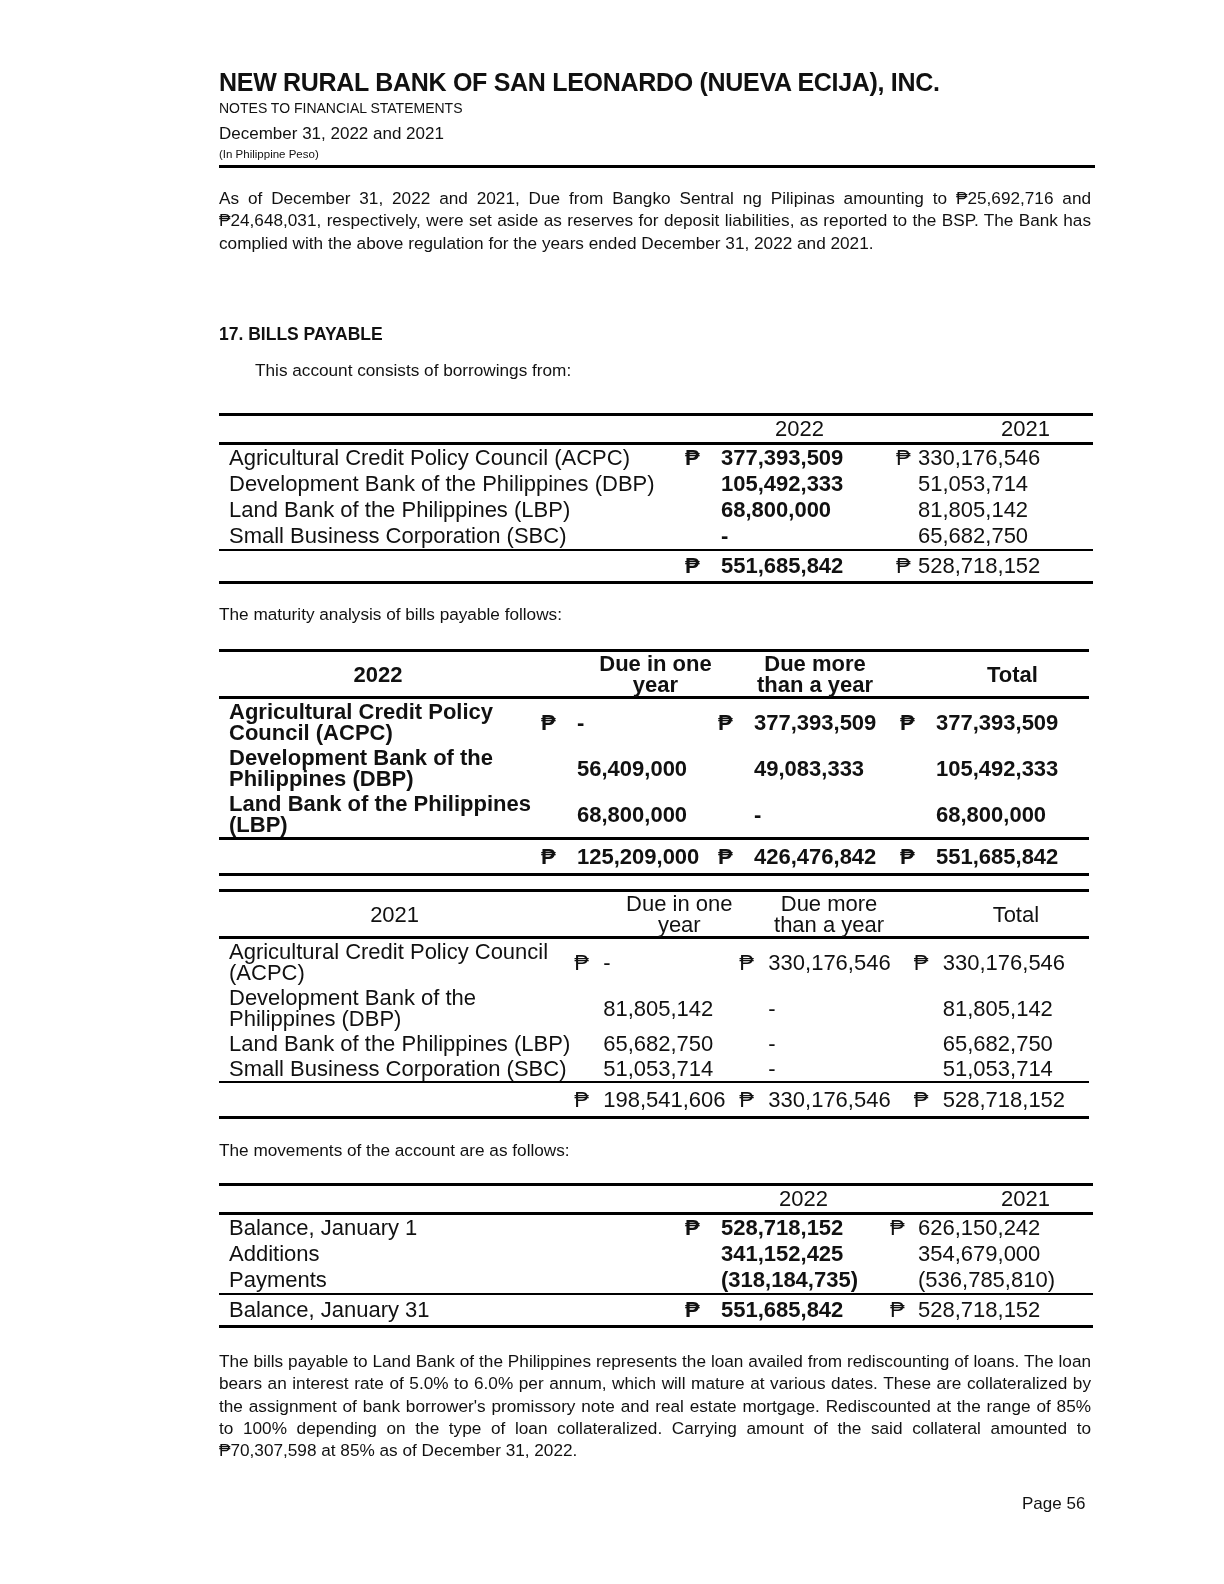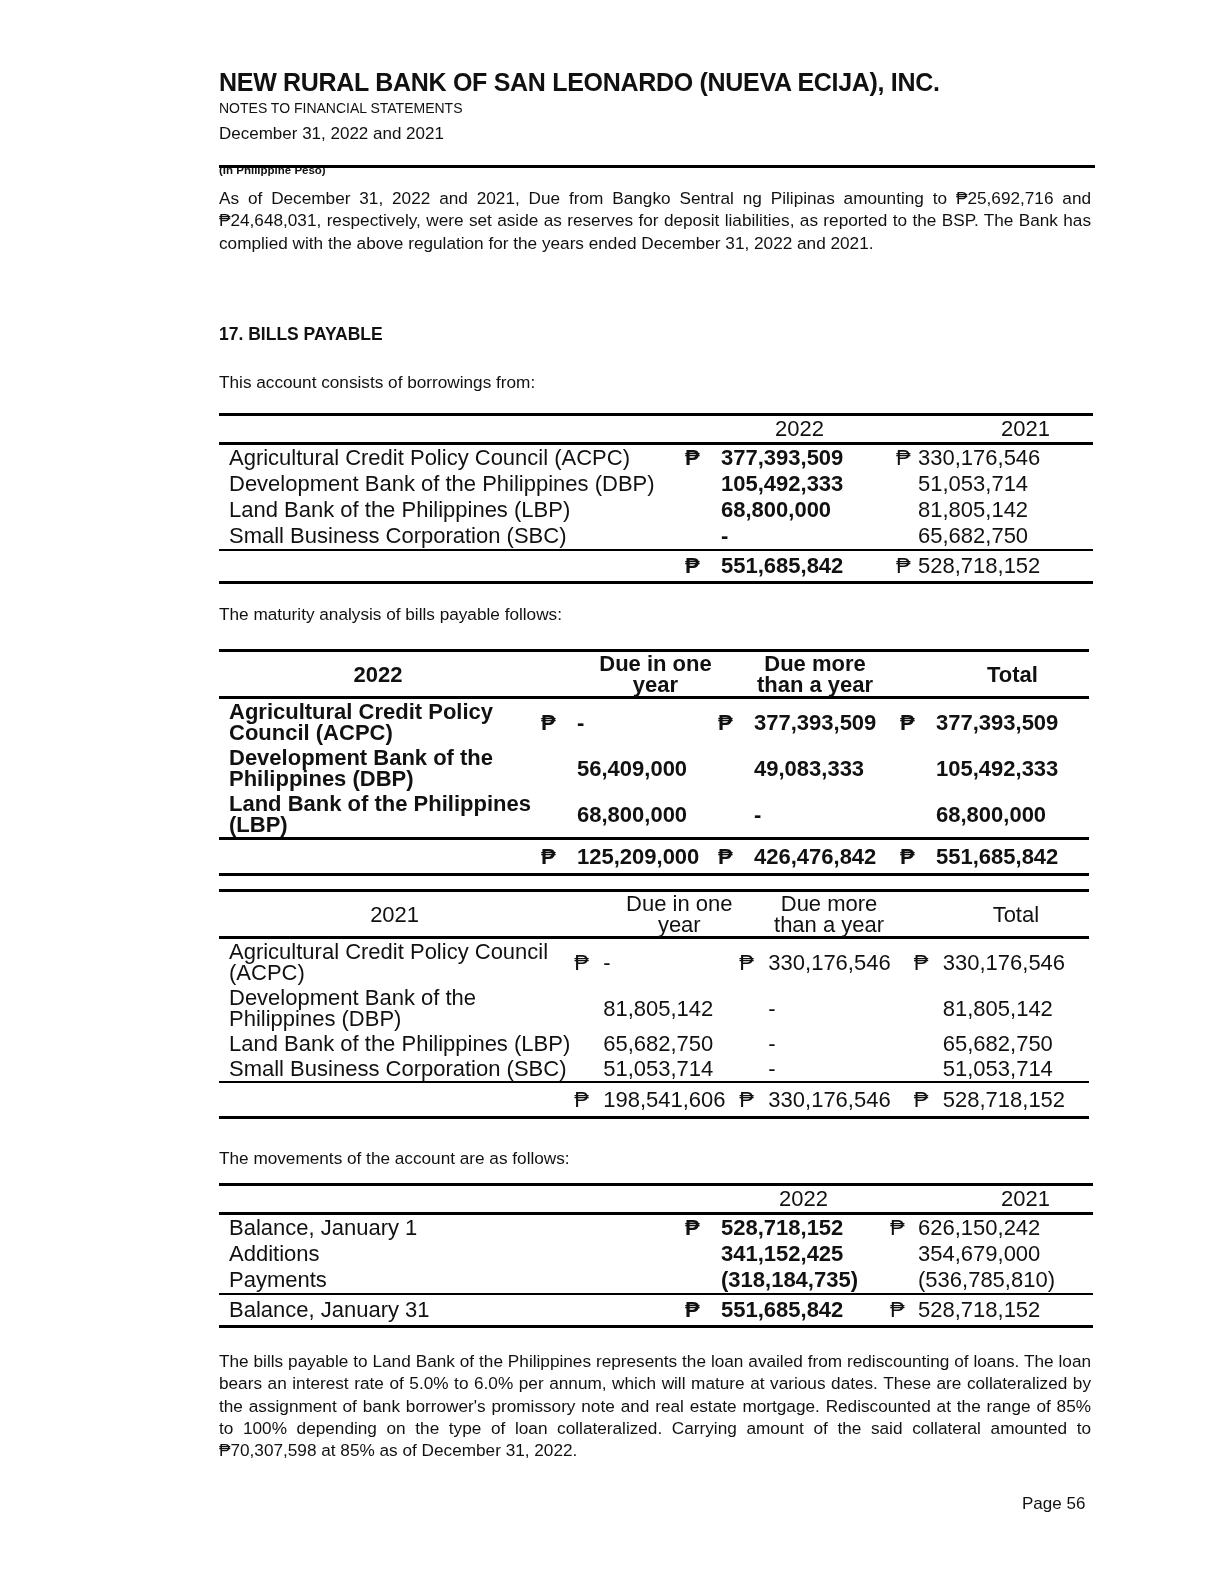--- a/index.html
+++ b/index.html
@@ -1,29 +1,29 @@
 <!DOCTYPE html>
 <html><head>
 <meta charset="utf-8">
 <style>
   html, body { margin: 0; padding: 0; background: #ffffff; }
   body { width: 1224px; height: 1584px; position: relative; font-family: "Liberation Sans", sans-serif; color: #111; }
   .page { position: absolute; left: 219px; top: 0; width: 874px; }
   .hdr-title { position: absolute; top: 68px; left: 0; font-size: 25px; font-weight: bold; letter-spacing: -0.3px; white-space: nowrap; }
   .hdr-sub { position: absolute; top: 100px; left: 0; font-size: 14px; white-space: nowrap; }
   .hdr-date { position: absolute; top: 124px; left: 0; font-size: 17px; white-space: nowrap; }
-  .hdr-unit { position: absolute; top: 164px; left: 0; font-size: 11.5px; white-space: nowrap; font-weight: bold; }
+  .hdr-unit { position: absolute; top: 148px; left: 0; font-size: 11.5px; white-space: nowrap; }
   .hdr-rule { position: absolute; top: 165px; left: 0; width: 876px; height: 3px; background: #000; }
   .para { position: absolute; left: 0; width: 872px; font-size: 17.2px; line-height: 22.3px; text-align: justify; }
   .para1 { top: 187px; }
   .sec-title { position: absolute; top: 324px; left: 0; font-size: 17.5px; font-weight: bold; }
   .intro { position: absolute; left: 0; font-size: 17.2px; white-space: nowrap; }
-  .intro1 { top: 372px; }
+  .intro1 { top: 360px; margin-left: 36px; }
   .intro2 { top: 604px; }
-  .intro3 { top: 1140px; margin-top: 8px; }
+  .intro3 { top: 1140px; }
   .para2 { top: 1350px; }
   .page-no { position: absolute; top: 1494px; left: 803px; font-size: 17px; white-space: nowrap; }
 
   table { position: absolute; left: 0; border-collapse: collapse; font-size: 22px; }
   td, th { padding: 0; }
   .t1 { top: 413px; width: 874px; border-top: 3px solid #000; border-bottom: 3px solid #000; }
   .t1 th { font-weight: normal; height: 25px; vertical-align: bottom; padding-bottom: 0; border-bottom: 3px solid #000; }
   .t1 td { height: 25px; }
   .t1 tr.total td { border-top: 2px solid #000; height: 30px; }
   .b { font-weight: bold; }

